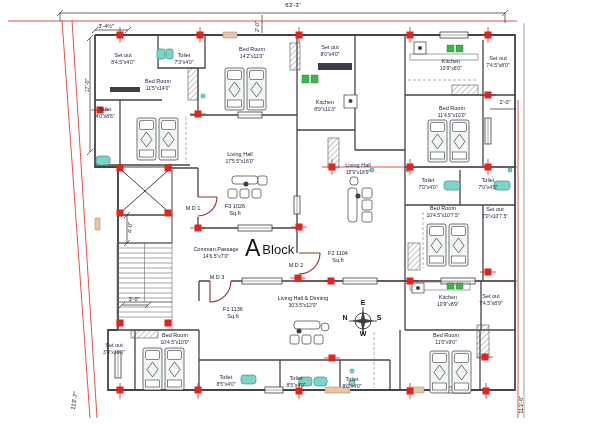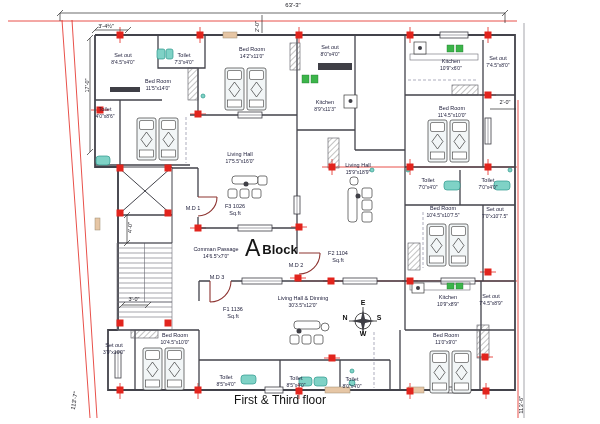--- a/index.html
+++ b/index.html
@@ -30,21 +30,21 @@
   .fl span{display:block;}
   .dl{font-size:5.5px;color:var(--text,#23233f);white-space:nowrap;}
   .dm{font-size:6px;color:#15151c;white-space:nowrap;}
   .rot{transform:rotate(-90deg);transform-origin:center center;}
   .rot80{transform:rotate(-80deg);transform-origin:center center;}
   .cl{font-size:7px;color:#111;font-weight:bold;}
   #title{position:absolute;left:195px;top:393px;width:170px;text-align:center;
          font-size:12px;color:#111;}
   #ablock{position:absolute;left:245px;top:238px;display:flex;align-items:flex-end;color:#161616;}
   #ablock .big{font-size:23px;line-height:0.9;}
-  #ablock .word{font-size:13px;margin:0 0 2px 2px;font-weight:bold;}
+  #ablock .word{font-size:13px;margin:0 0 2px 2px;}
 </style>
 </head>
 <body>
 
 <div id="plan">
 <svg width="600" height="424" viewBox="0 0 600 424">
   <defs>
     <pattern id="hatch" width="4" height="4" patternUnits="userSpaceOnUse" patternTransform="rotate(45)">
       <line x1="0" y1="0" x2="0" y2="4" stroke="#666" stroke-width="0.8"></line>
     </pattern>
@@ -390,14 +390,13 @@
 <div class="cl" style="left:356px;top:299px;width:14px"><span>E</span></div>
 <div class="cl" style="left:338px;top:314px;width:14px"><span>N</span></div>
 <div class="cl" style="left:372px;top:314px;width:14px"><span>S</span></div>
 <div class="cl" style="left:356px;top:330px;width:14px"><span>W</span></div>
 
 <div id="ablock">
   <span class="big">A</span>
   <span class="word">Block</span>
 </div>
 
-<div id="title"><span>First &amp; Third floor</span></div>
 </div>
 
 </body></html>

